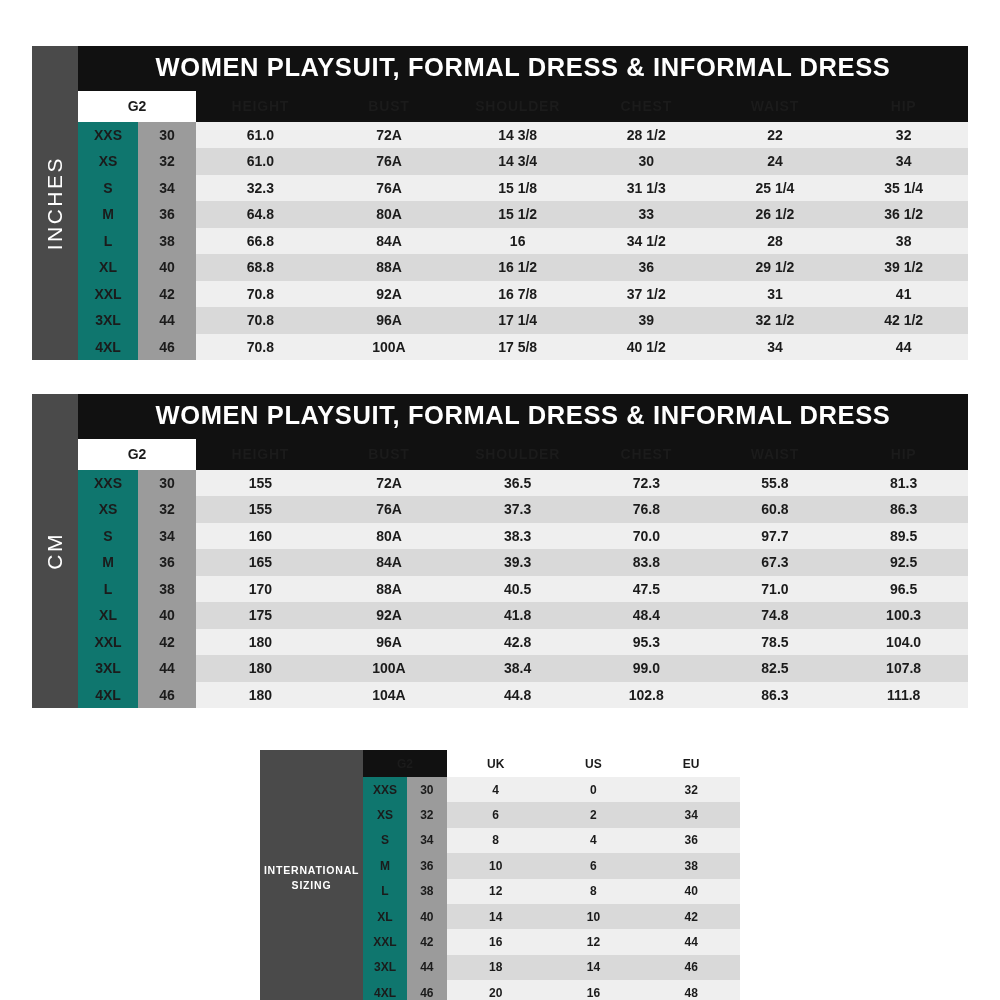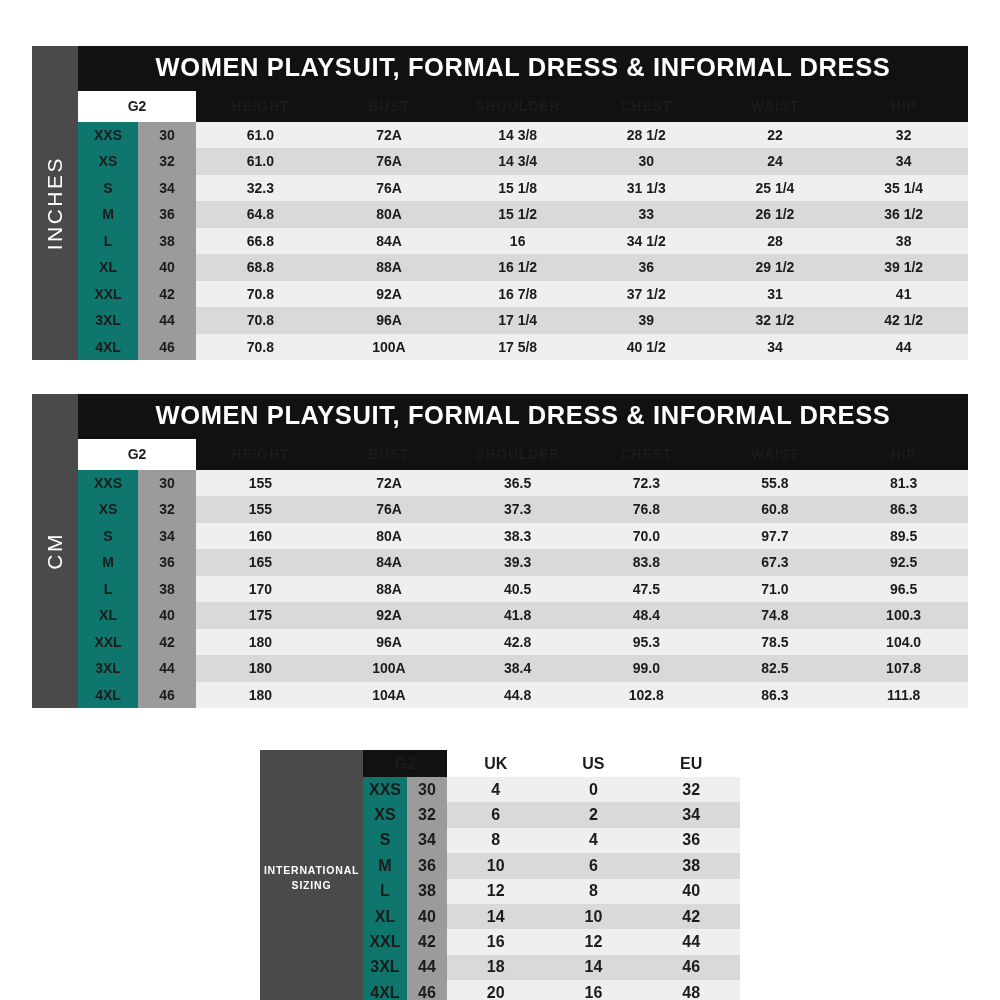--- a/index.html
+++ b/index.html
@@ -148,21 +148,21 @@
   }
   table.intl-table {
     border-collapse: collapse;
     table-layout: fixed;
     flex: 1 1 auto;
   }
   table.intl-table td {
     height: 25.4px;
     padding: 0;
     text-align: center;
-    font-size: 16px;
+    font-size: 12px;
     font-weight: 700;
     color: #1b1b1b;
   }
   .intl-hdr-g2 {
     background: #111111;
     color: #ffffff;
     font-size: 15px;
     font-weight: 700;
     height: 27px !important;
   }

